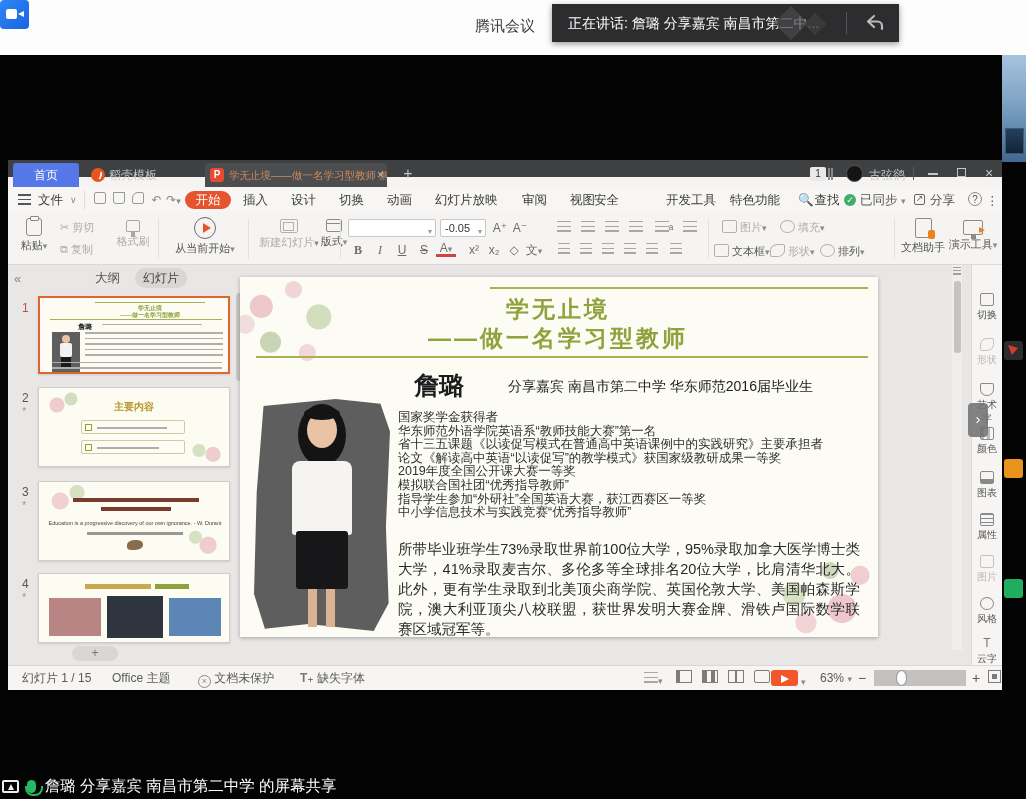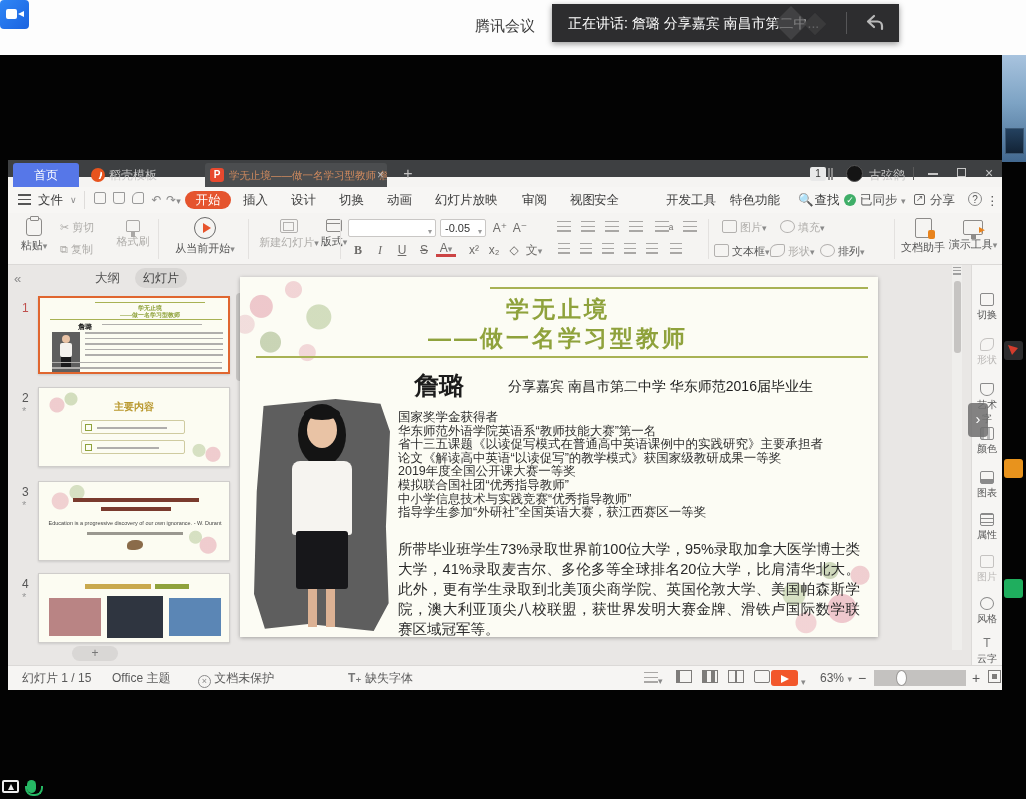--- a/index.html
+++ b/index.html
@@ -416,22 +416,22 @@
         <div class="abs" style="left:72px; top:190px; width:9px; height:38px; background:#dcb294;"></div>
       </div>
 
       <div class="abs" style="left:158px; top:134px;">
         <div class="ach-line">国家奖学金获得者</div>
         <div class="ach-line">华东师范外语学院英语系“教师技能大赛”第一名</div>
         <div class="ach-line">省十三五课题《以读促写模式在普通高中英语课例中的实践研究》主要承担者</div>
         <div class="ach-line">论文《解读高中英语“以读促写”的教学模式》获国家级教研成果一等奖</div>
         <div class="ach-line">2019年度全国公开课大赛一等奖</div>
         <div class="ach-line">模拟联合国社团“优秀指导教师”</div>
+        <div class="ach-line">指导学生参加“外研社”全国英语大赛，获江西赛区一等奖</div>
         <div class="ach-line">中小学信息技术与实践竞赛“优秀指导教师”</div>
-        <div class="ach-line">指导学生参加“外研社”全国英语大赛，获江西赛区一等奖</div>
       </div>
 
       <div class="abs" style="left:158px; top:262px; width:462px; font-size:14.5px; line-height:20px; color:#2a2a2a; text-align:justify;">所带毕业班学生73%录取世界前100位大学，95%录取加拿大医学博士类大学，41%录取麦吉尔、多伦多等全球排名20位大学，比肩清华北大。此外，更有学生录取到北美顶尖商学院、英国伦敦大学、美国帕森斯学院，澳大利亚顶尖八校联盟，获世界发明大赛金牌、滑铁卢国际数学联赛区域冠军等。</div>
     </div>
 
     <div class="abs vscroll"></div>
     <div class="abs vgrip"></div>
     <div class="abs vthumb"></div>
 
     <div class="abs rtools"></div>
@@ -446,34 +446,35 @@
     <div class="abs rtool" style="top:372px;"><span class="ric" style="border:none; font-size:12px; color:#777; line-height:13px;">T</span><span>云字体</span></div>
     <div class="abs expander">›</div>
 
     <div class="abs addslide">+</div>
   </div>
 
   <div class="abs statusbar">
     <div class="abs" style="left:14px;">幻灯片 1 / 15</div>
     <div class="abs" style="left:104px;">Office 主题</div>
     <div class="abs" style="left:190px;"><span class="sico">×</span> <span>文档未保护</span></div>
-    <div class="abs" style="left:292px;margin-left:48px;"><span style="font-weight:bold; color:#777;">T₊</span> <span>缺失字体</span></div>
+    <div class="abs" style="left:292px;"><span style="font-weight:bold; color:#777;">T₊</span> <span>缺失字体</span></div>
 
     <div class="abs" style="left:636px;"><span class="pg-ic pg-lines" style="width:14px;"></span><span class="caret">▾</span></div>
     <div class="abs" style="left:668px;"><span class="vico" style="background:linear-gradient(90deg,#7e7c7a 3px,transparent 3px);"></span></div>
     <div class="abs" style="left:694px;"><span class="vico" style="background:repeating-linear-gradient(90deg,#7e7c7a 0 4px,transparent 4px 8px);"></span></div>
     <div class="abs" style="left:720px;"><span class="vico" style="background:linear-gradient(90deg,transparent 6px,#7e7c7a 6px,#7e7c7a 8px,transparent 8px);"></span></div>
     <div class="abs" style="left:746px;"><span class="vico" style="border-radius:2px;"></span></div>
     <div class="abs playbtn"></div>
     <div class="abs caret" style="left:793px; top:8px;">▾</div>
     <div class="abs" style="left:812px;"><span>63%</span> <span class="caret">▾</span></div>
     <div class="abs" style="left:850px; font-size:14px;">−</div>
     <div class="abs sl-track"></div>
     <div class="abs sl-knob"></div>
     <div class="abs" style="left:964px; font-size:14px;">+</div>
     <div class="abs" style="left:980px;"><span class="fit-ic"></span></div>
   </div>
 </div>
 
 <div class="abs share-banner">
   <span class="sb-screen"></span>
   <span class="sb-mic"></span>
+  <span>詹璐 分享嘉宾 南昌市第二中学 的屏幕共享</span>
 </div>
 
 </body></html>

